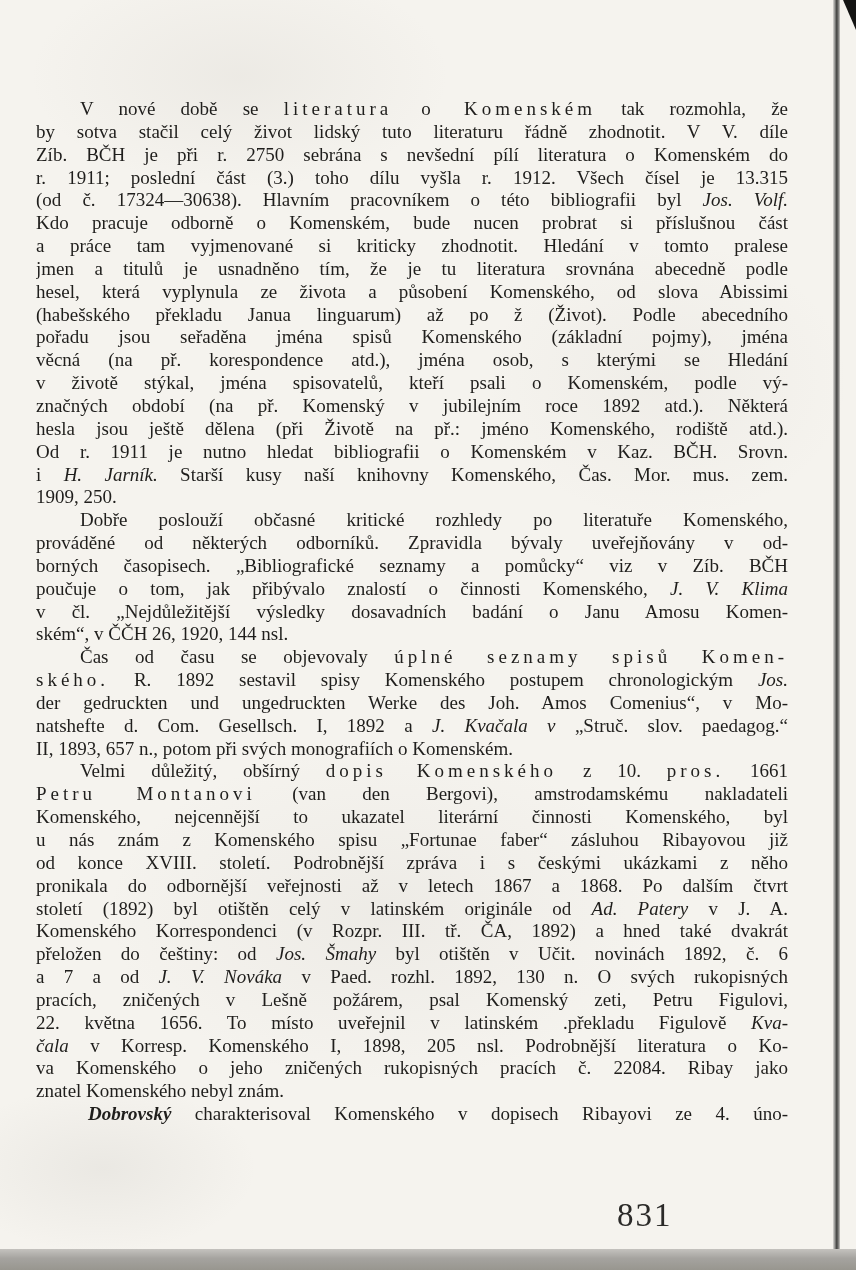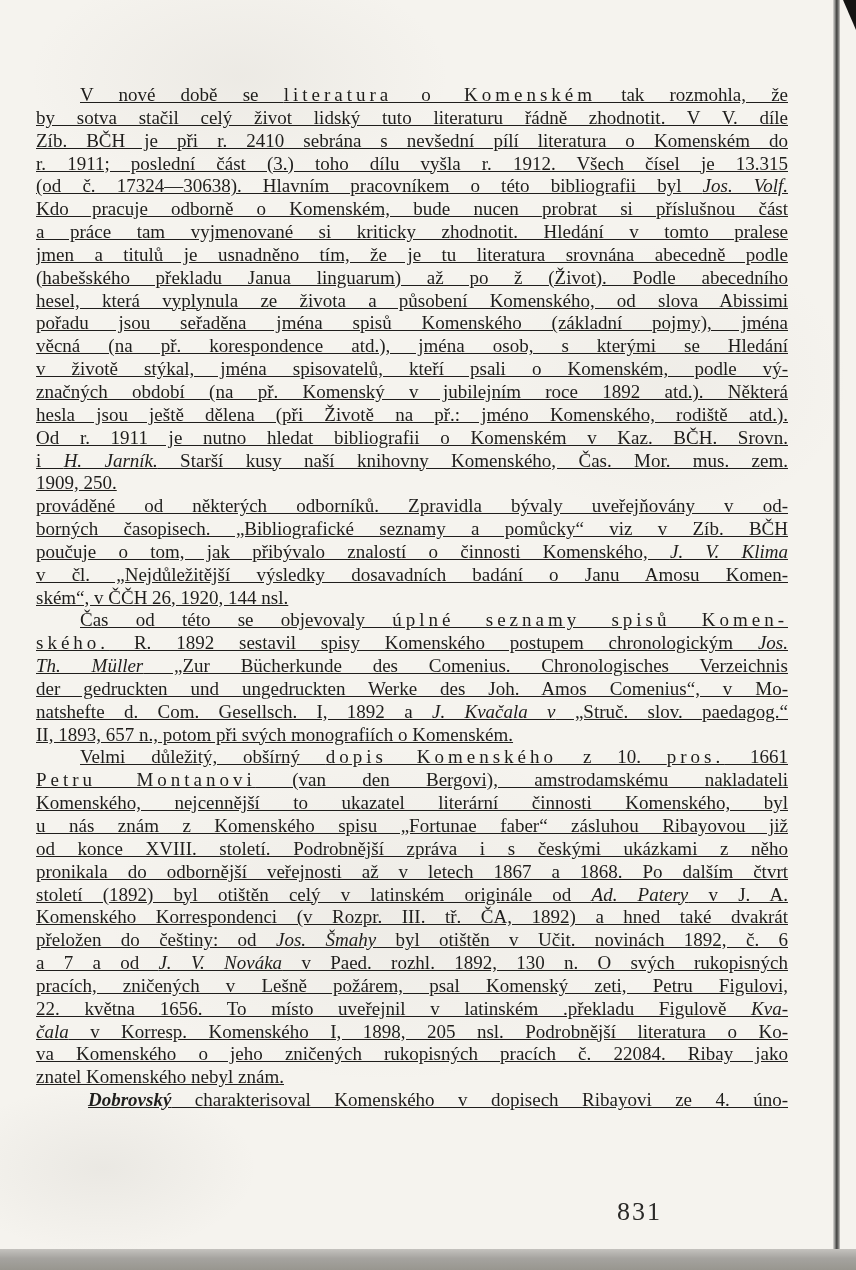--- a/index.html
+++ b/index.html
@@ -10,35 +10,35 @@
   }
   .paper-noise{
     position:absolute;inset:0;pointer-events:none;
     background:
       radial-gradient(ellipse 300px 160px at 28% 6%, rgba(160,155,145,0.10), transparent 70%),
       radial-gradient(ellipse 260px 200px at 78% 30%, rgba(160,155,145,0.07), transparent 70%),
       radial-gradient(ellipse 400px 240px at 45% 72%, rgba(150,145,138,0.08), transparent 70%),
       radial-gradient(ellipse 220px 120px at 12% 92%, rgba(140,137,130,0.10), transparent 70%);
   }
   .textblock{
-    position:absolute;left:36px;top:84px;width:752px;
-    font-size:19px;line-height:22.85px;color:#1f1e1c;text-decoration:underline;
+    position:absolute;left:36px;top:98px;width:752px;
+    font-size:19px;line-height:22.85px;color:#1f1e1c;
   }
   .line{
     text-align:justify;text-align-last:justify;
     height:22.85px;overflow:hidden;white-space:normal;
   }
   .line.first{text-indent:44px;}
   .line.plast{text-align-last:left;}
   .sp{letter-spacing:4px;}
   .it{font-style:italic;}
   .bi{font-style:italic;font-weight:bold;margin-left:8px;}
   .pagenum{
     position:absolute;left:617px;top:1197px;
-    font-size:26px;letter-spacing:2px;color:#2b2a28;
+    font-size:33px;letter-spacing:2px;color:#2b2a28;
   }
   .edge-line{
     position:absolute;top:0;left:833px;width:7px;height:1270px;
     background:linear-gradient(to right,#dcdad6 0%,#8d8d8b 28%,#454543 52%,#70706e 74%,#c9c7c3 100%);
   }
   .tr-mark{
     position:absolute;top:0;right:0;width:18px;height:30px;
     background:#141413;
     clip-path:polygon(28% 0,100% 0,100% 100%,58% 42%);
   }
@@ -48,44 +48,44 @@
   }
 </style>
 </head>
 <body>
 
 <div class="paper-noise"></div>
 
 <div class="textblock">
     <div class="line first"><span>V nové době se </span><span class="sp">literatura o Komenském</span><span> tak rozmohla, že</span></div>
     <div class="line"><span>by sotva stačil celý život lidský tuto literaturu řádně zhodnotit. V V. díle</span></div>
-    <div class="line"><span>Zíb. BČH je při r. 2410 sebrána s nevšední pílí literatura o Komenském do</span></div>
+    <div class="line"><span>Zíb. BČH je při r. 2750 sebrána s nevšední pílí literatura o Komenském do</span></div>
     <div class="line"><span>r. 1911; poslední část (3.) toho dílu vyšla r. 1912. Všech čísel je 13.315</span></div>
     <div class="line"><span>(od č. 17324—30638). Hlavním pracovníkem o této bibliografii byl </span><span class="it">Jos. Volf.</span></div>
     <div class="line"><span>Kdo pracuje odborně o Komenském, bude nucen probrat si příslušnou část</span></div>
     <div class="line"><span>a práce tam vyjmenované si kriticky zhodnotit. Hledání v tomto pralese</span></div>
     <div class="line"><span>jmen a titulů je usnadněno tím, že je tu literatura srovnána abecedně podle</span></div>
+    <div class="line"><span>hesel, která vyplynula ze života a působení Komenského, od slova Abissimi</span></div>
     <div class="line"><span>(habešského překladu Janua linguarum) až po ž (Život). Podle abecedního</span></div>
-    <div class="line"><span>hesel, která vyplynula ze života a působení Komenského, od slova Abissimi</span></div>
     <div class="line"><span>pořadu jsou seřaděna jména spisů Komenského (základní pojmy), jména</span></div>
     <div class="line"><span>věcná (na př. korespondence atd.), jména osob, s kterými se Hledání</span></div>
     <div class="line"><span>v životě stýkal, jména spisovatelů, kteří psali o Komenském, podle vý-</span></div>
     <div class="line"><span>značných období (na př. Komenský v jubilejním roce 1892 atd.). Některá</span></div>
     <div class="line"><span>hesla jsou ještě dělena (při Životě na př.: jméno Komenského, rodiště atd.).</span></div>
     <div class="line"><span>Od r. 1911 je nutno hledat bibliografii o Komenském v Kaz. BČH. Srovn.</span></div>
     <div class="line"><span>i </span><span class="it">H. Jarník.</span><span> Starší kusy naší knihovny Komenského, Čas. Mor. mus. zem.</span></div>
     <div class="line plast"><span>1909, 250.</span></div>
+    <div class="line first"><span>Dobře poslouží občasné kritické rozhledy po literatuře Komenského,</span></div>
     <div class="line"><span>prováděné od některých odborníků. Zpravidla bývaly uveřejňovány v od-</span></div>
     <div class="line"><span>borných časopisech. „Bibliografické seznamy a pomůcky“ viz v Zíb. BČH</span></div>
     <div class="line"><span>poučuje o tom, jak přibývalo znalostí o činnosti Komenského, </span><span class="it">J. V. Klima</span></div>
     <div class="line"><span>v čl. „Nejdůležitější výsledky dosavadních badání o Janu Amosu Komen-</span></div>
     <div class="line plast"><span>ském“, v ČČH 26, 1920, 144 nsl.</span></div>
-    <div class="line first"><span>Čas od této se objevovaly </span><span class="sp">úplné seznamy spisů Komen-</span></div>
+    <div class="line first"><span>Čas od času se objevovaly </span><span class="sp">úplné seznamy spisů Komen-</span></div>
     <div class="line"><span class="sp">ského.</span><span> R. 1892 sestavil spisy Komenského postupem chronologickým </span><span class="it">Jos.</span></div>
-    <div class="line"><span class="it">Th. Müller</span><span> „Zur Bücherkunde des Comenius. Chronologisches Verzeichnis</span></div>
     <div class="line"><span>der gedruckten und ungedruckten Werke des Joh. Amos Comenius“, v Mo-</span></div>
     <div class="line"><span>natshefte d. Com. Gesellsch. I, 1892 a </span><span class="it">J. Kvačala v</span><span> „Struč. slov. paedagog.“</span></div>
     <div class="line plast"><span>II, 1893, 657 n., potom při svých monografiích o Komenském.</span></div>
     <div class="line first"><span>Velmi důležitý, obšírný </span><span class="sp">dopis Komenského</span><span> z 10. </span><span class="sp">pros.</span><span> 1661</span></div>
     <div class="line"><span class="sp">Petru Montanovi</span><span> (van den Bergovi), amstrodamskému nakladateli</span></div>
     <div class="line"><span>Komenského, nejcennější to ukazatel literární činnosti Komenského, byl</span></div>
     <div class="line"><span>u nás znám z Komenského spisu „Fortunae faber“ zásluhou Ribayovou již</span></div>
     <div class="line"><span>od konce XVIII. století. Podrobnější zpráva i s českými ukázkami z něho</span></div>
     <div class="line"><span>pronikala do odbornější veřejnosti až v letech 1867 a 1868. Po dalším čtvrt</span></div>
     <div class="line"><span>století (1892) byl otištěn celý v latinském originále od </span><span class="it">Ad. Patery</span><span> v J. A.</span></div>

